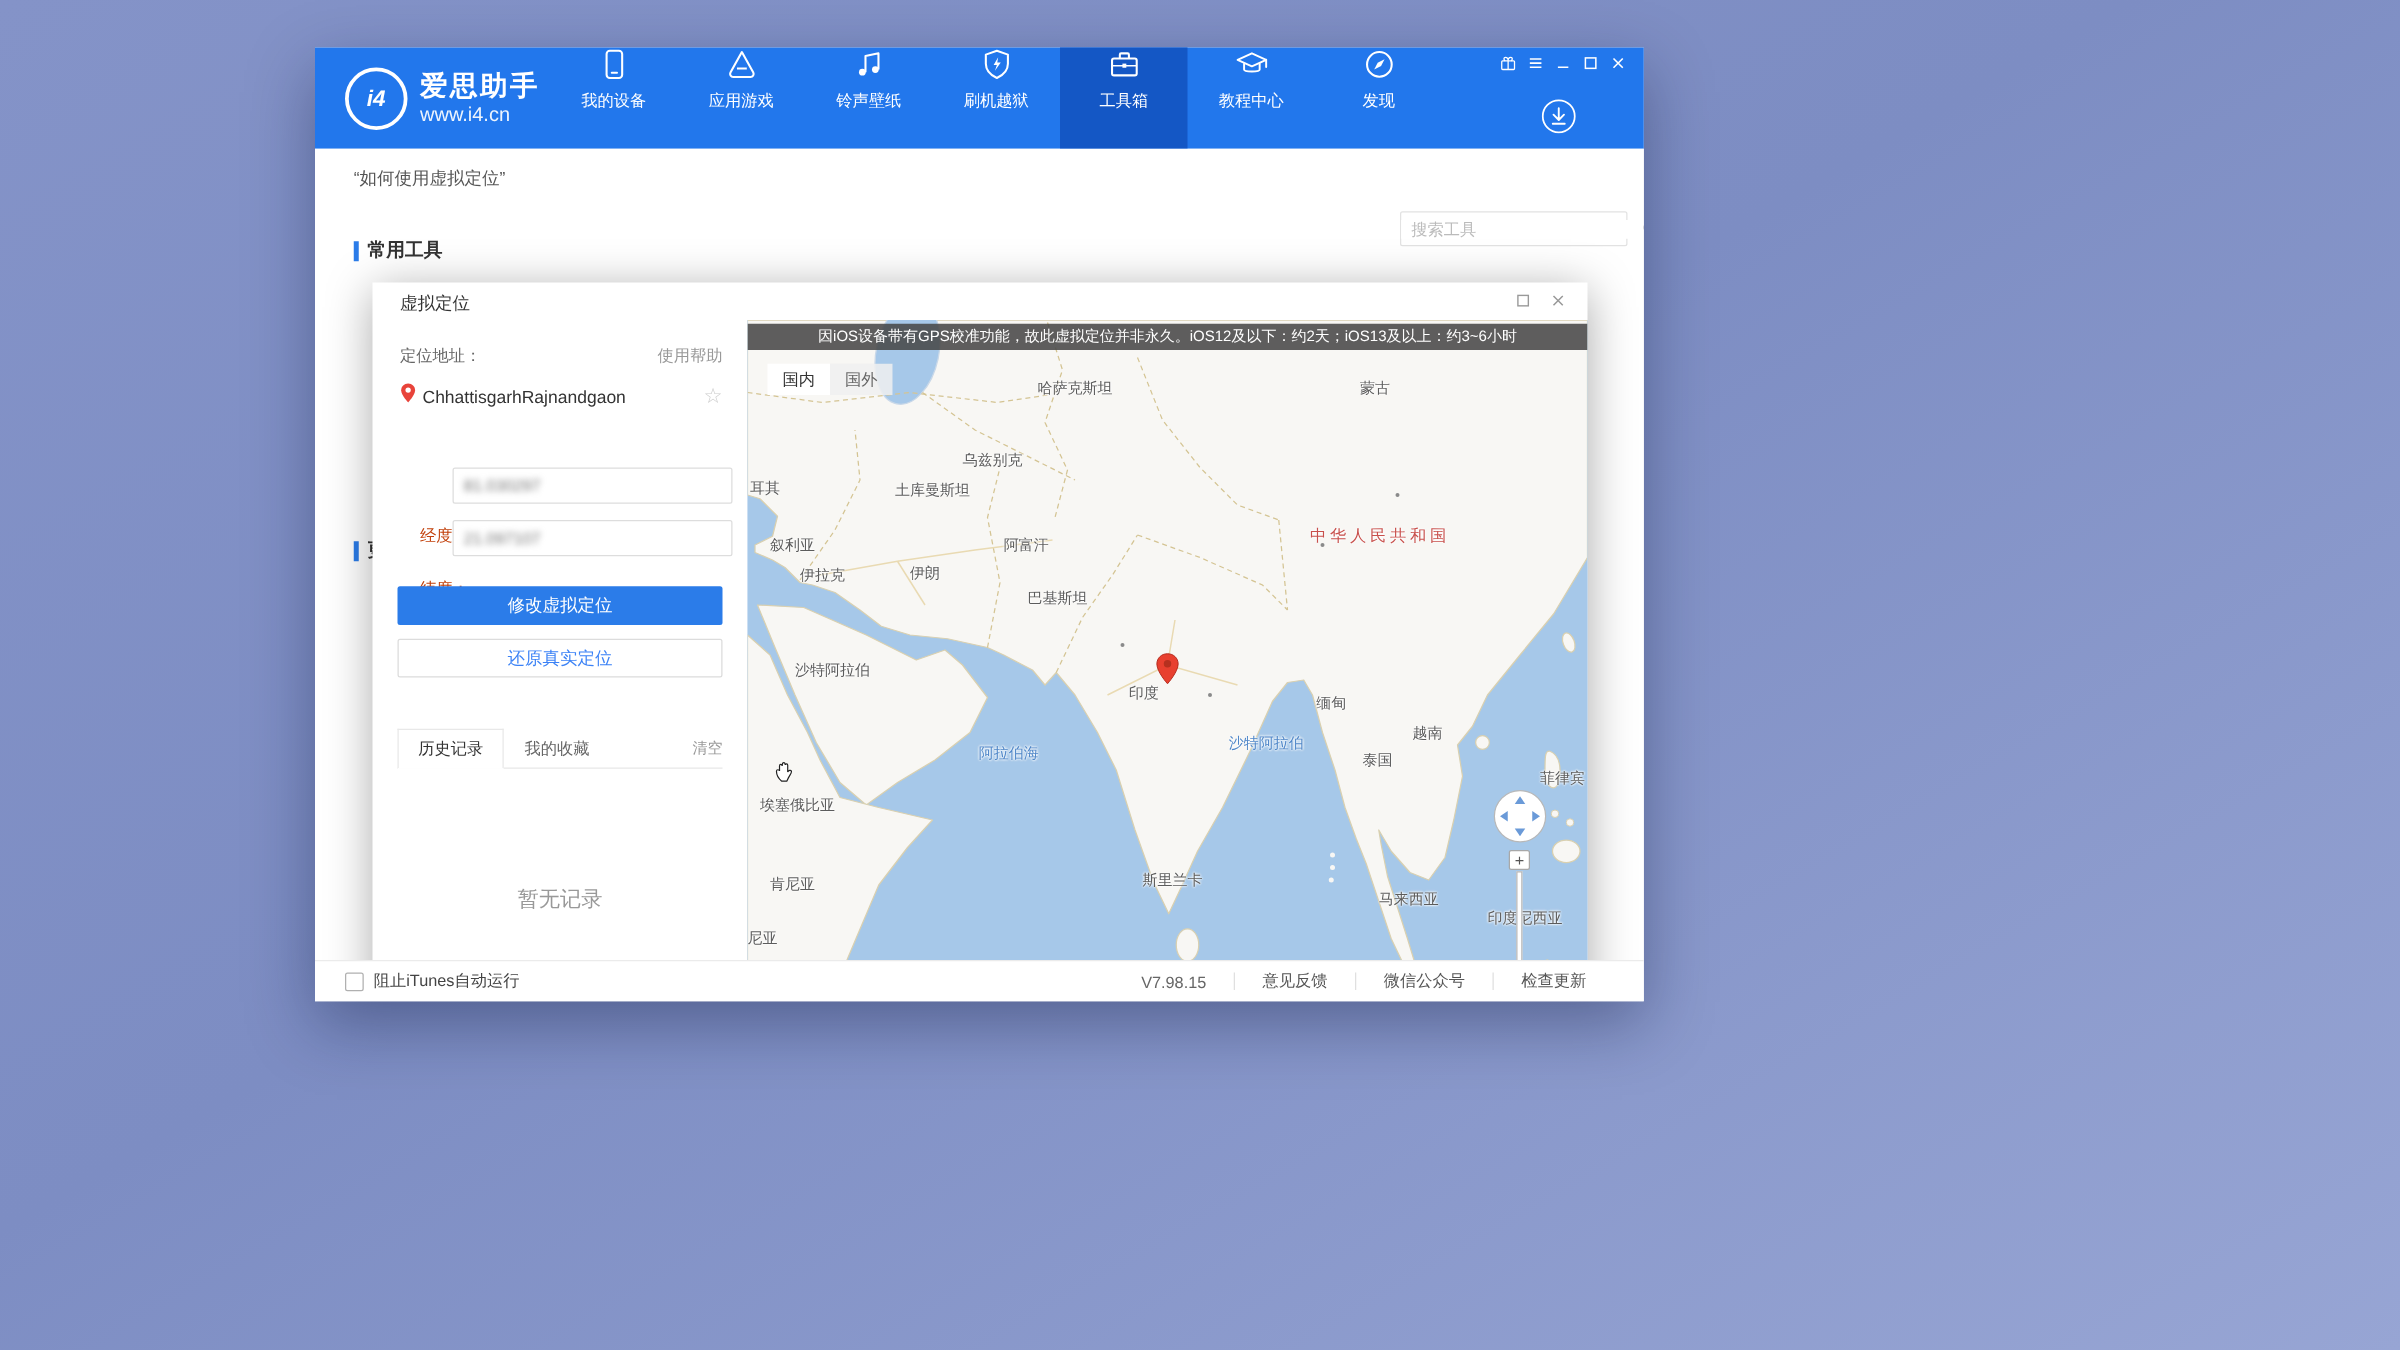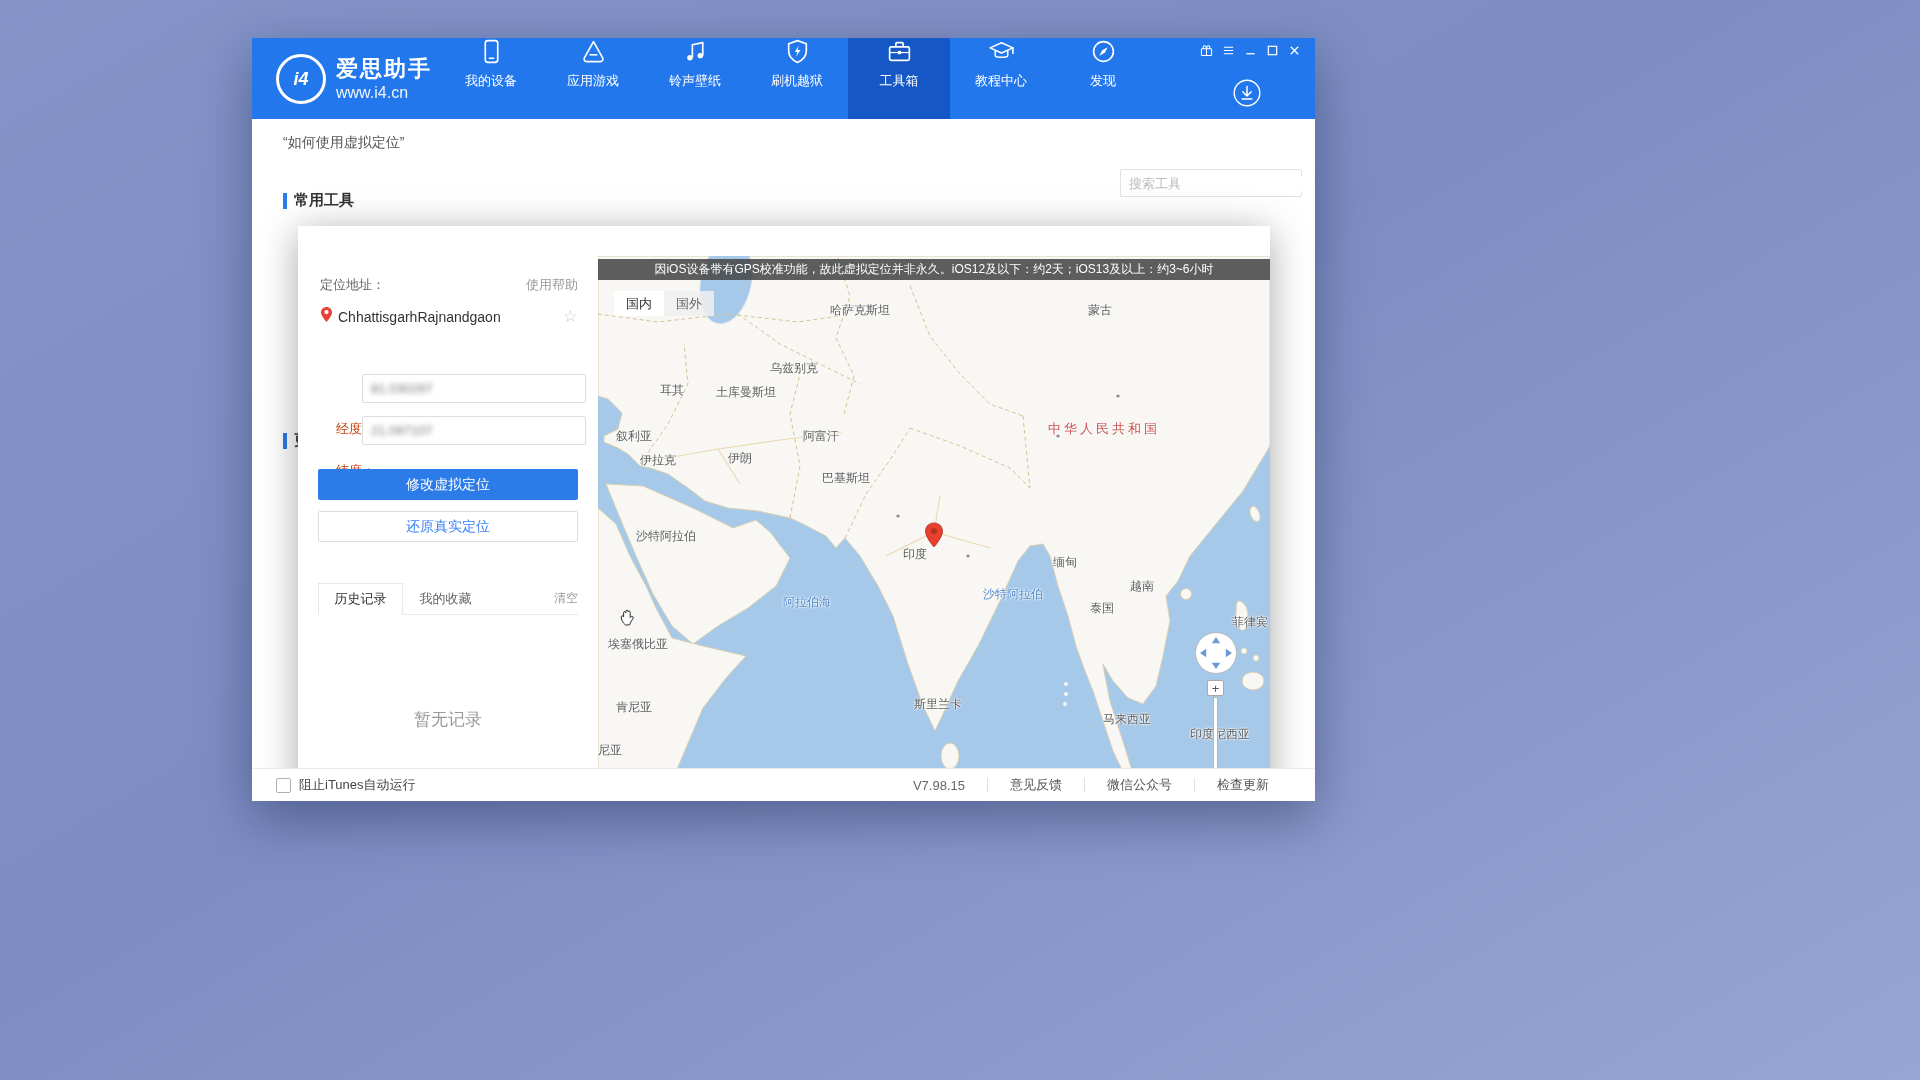--- a/index.html
+++ b/index.html
@@ -248,20 +248,35 @@
             </svg>
         </span>
       </div>
 
       <div class="bg-artifact">
         <span class="teal"></span>
           <span class="red"></span>
       </div>
 
       <div class="modal">
+        <div class="modal-titlebar">
+          <span class="modal-title">虚拟定位</span>
+          <span class="modal-controls">
+            <span class="mc">
+              <svg viewBox="0 0 14 14" width="13" height="13">
+                  <rect x="2.5" y="2.5" width="9" height="9" fill="none" stroke="#999" stroke-width="1.2"></rect>
+                </svg>
+            </span>
+            <span class="mc">
+              <svg viewBox="0 0 14 14" width="13" height="13">
+                  <path d="M3,3 L11,11 M11,3 L3,11" stroke="#999" stroke-width="1.3"></path>
+                </svg>
+            </span>
+          </span>
+        </div>
 
         <div class="left-panel">
           <div class="addr-row">
             <span class="addr-label">定位地址：</span>
             <span class="help-link">使用帮助</span>
           </div>
           <div class="addr-value-row">
             <span>
               <svg viewBox="0 0 14 18" width="13" height="17">
                   <path d="M7,0.8 C3.6,0.8 1,3.4 1,6.6 C1,11 7,17 7,17 C7,17 13,11 13,6.6 C13,3.4 10.4,0.8 7,0.8 Z" fill="#e8433a"></path>
@@ -349,21 +364,21 @@
                 <circle cx="520" cy="140" r="1.6"></circle>
                 <circle cx="150" cy="200" r="1.6"></circle>
             </g>
           </svg>
 
           <div class="map-labels" id="map-labels">
               <span class="map-label land" style="left: 490px; top: 46px;">蒙古</span>
               <span class="map-label land" style="left: 232px; top: 46px;">哈萨克斯坦</span>
               <span class="map-label land" style="left: 172px; top: 104px;">乌兹别克</span>
               <span class="map-label land" style="left: 118px; top: 128px;">土库曼斯坦</span>
-              <span class="map-label land" style="left: 14px; top: 126px; padding-left: 48px;">耳其</span>
+              <span class="map-label land" style="left: 2px; top: 126px;">耳其</span>
               <span class="map-label land" style="left: 18px; top: 172px;">叙利亚</span>
               <span class="map-label land" style="left: 42px; top: 196px;">伊拉克</span>
               <span class="map-label land" style="left: 130px; top: 194px;">伊朗</span>
               <span class="map-label land" style="left: 205px; top: 172px;">阿富汗</span>
               <span class="map-label land" style="left: 224px; top: 214px;">巴基斯坦</span>
               <span class="map-label china" style="left: 450px; top: 164px;">中华人民共和国</span>
               <span class="map-label land" style="left: 38px; top: 272px;">沙特阿拉伯</span>
               <span class="map-label sea" style="left: 185px; top: 338px;">阿拉伯海</span>
               <span class="map-label sea" style="left: 385px; top: 330px;">沙特阿拉伯</span>
               <span class="map-label land" style="left: 305px; top: 290px;">印度</span>

